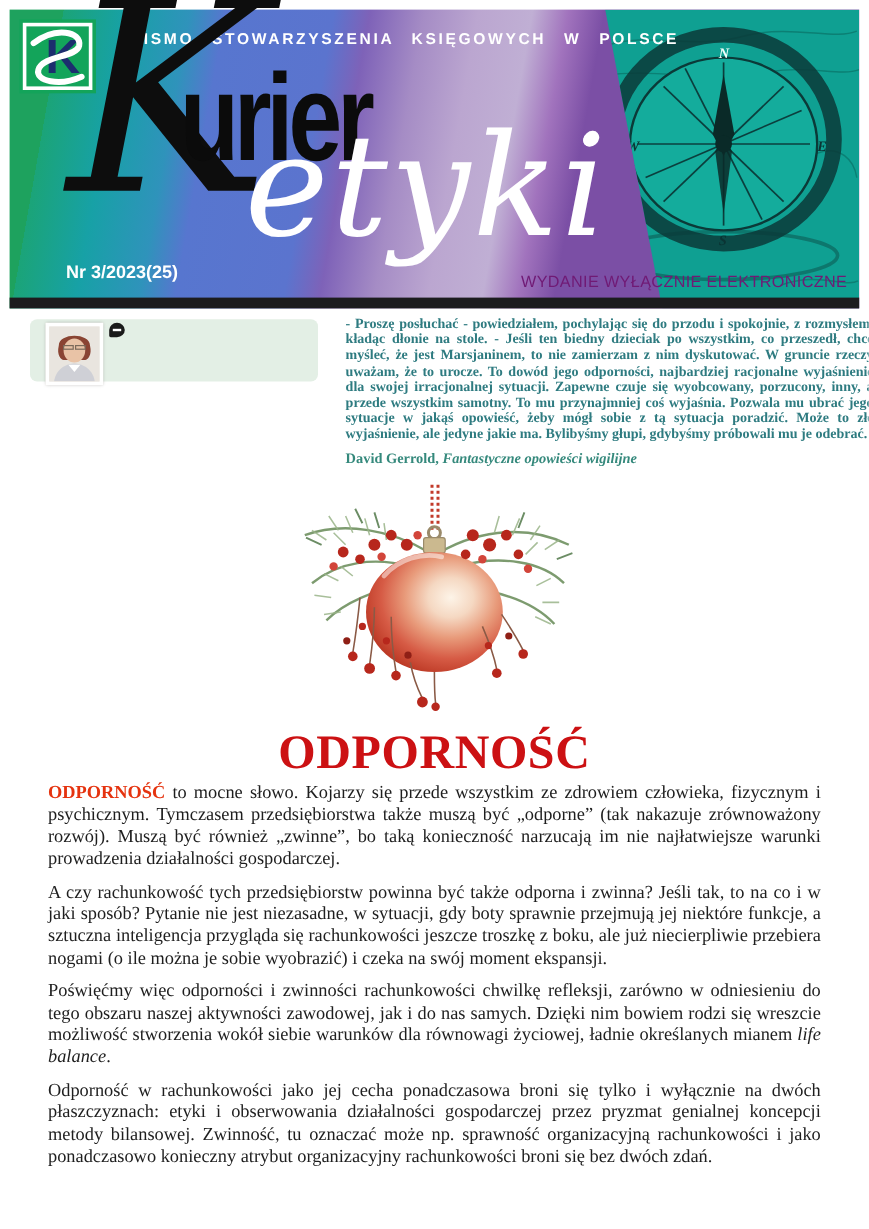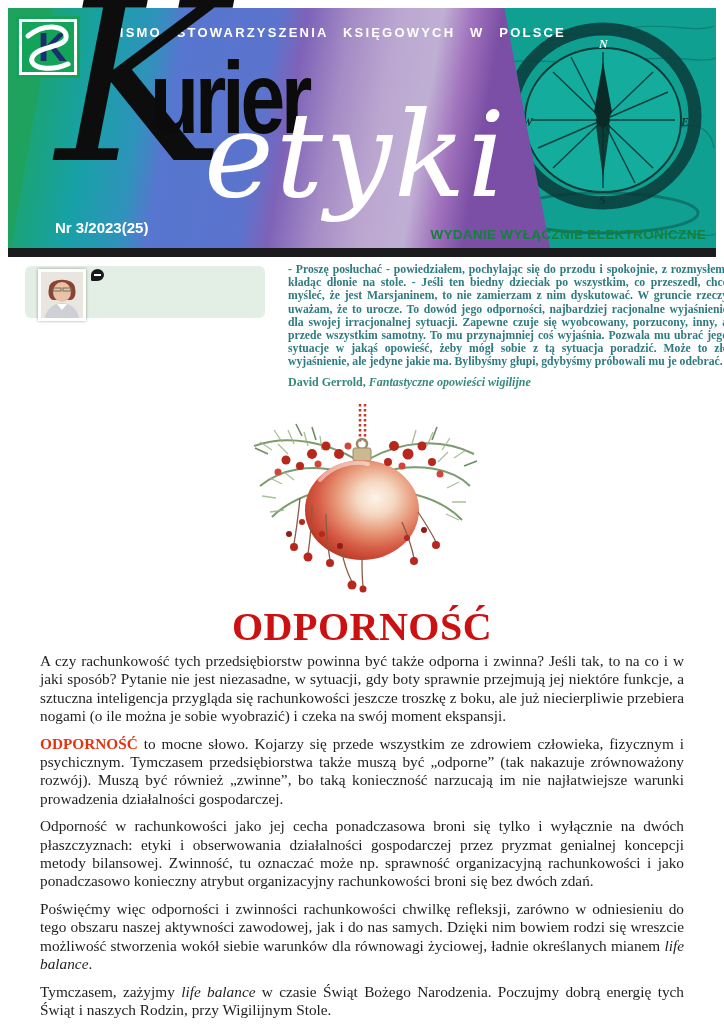--- a/index.html
+++ b/index.html
@@ -25,22 +25,22 @@
   .title-urier{position:absolute;left:142px;top:38px;z-index:7;color:#0b0b0b;
     font-family:"Liberation Sans",sans-serif;font-weight:900;font-size:98px;line-height:1;
     letter-spacing:-5px;transform:scaleX(.82) scaleY(1.05);transform-origin:left top;}
   .title-etyki{position:absolute;left:196px;top:88px;z-index:8;color:#ffffff;
     font-family:"DejaVu Serif",serif;font-style:italic;font-size:118px;line-height:1;
     letter-spacing:2px;}
   .white-dot{position:absolute;left:478px;top:104px;width:10px;height:10px;border-radius:50%;
     background:#fff;z-index:8;}
   .issue{position:absolute;left:47px;top:211px;z-index:8;color:#fff;
     font-family:Liberation Sans, sans-serif;font-weight:bold;font-size:15px;}
-  .edition{position:absolute;right:10px;top:219px;z-index:8;color:#15803d;
-    font-family:"Liberation Sans",sans-serif;font-weight:bold;font-size:13.5px;letter-spacing:.3px;}
+  .edition{position:absolute;right:10px;top:219px;z-index:8;color:#701a75;
+    font-family:"Liberation Sans",sans-serif;font-weight:normal;font-size:13.5px;letter-spacing:.3px;}
 
   
   .content-top{position:absolute;left:0;top:257px;width:724px;height:148px;}
   .author-card{position:absolute;left:25px;top:9px;width:240px;height:52px;
     background:#e3efe5;border-radius:6px;}
   .author-photo{position:absolute;left:13px;top:3px;width:42px;height:46px;
     border:3px solid #fff;box-shadow:0 0 3px rgba(0,0,0,.35);background:#e8e4de;overflow:hidden;}
   .bubble{position:absolute;left:66px;top:3px;width:13px;height:12px;background:#1a1a1a;
     border-radius:50% 50% 50% 10%;}
   .bubble::after{content:"";position:absolute;left:3px;top:5px;width:7px;height:2px;background:#fff;}
@@ -232,20 +232,19 @@
         <circle cx="47" cy="132" r="3"></circle>
           <circle cx="98" cy="144" r="3"></circle>
           <circle cx="182" cy="128" r="3"></circle>
       </g>
     </svg>
   </div>
 
   <h1 class="headline">ODPORNOŚĆ</h1>
 
   <div class="article">
+    <p><strong class="lead">ODPORNOŚĆ</strong><span> to mocne słowo. Kojarzy się przede wszystkim ze zdrowiem człowieka, fizycznym i psychicznym. Tymczasem przedsiębiorstwa także muszą być „odporne” (tak nakazuje zrównoważony rozwój). Muszą być również „zwinne”, bo taką konieczność narzucają im nie najłatwiejsze warunki prowadzenia działalności gospodarczej.</span></p>
     <p>A czy rachunkowość tych przedsiębiorstw powinna być także odporna i zwinna? Jeśli tak, to na co i w jaki sposób? Pytanie nie jest niezasadne, w sytuacji, gdy boty sprawnie przejmują jej niektóre funkcje, a sztuczna inteligencja przygląda się rachunkowości jeszcze troszkę z boku, ale już niecierpliwie przebiera nogami (o ile można je sobie wyobrazić) i czeka na swój moment ekspansji.</p>
-    <p><strong class="lead">ODPORNOŚĆ</strong><span> to mocne słowo. Kojarzy się przede wszystkim ze zdrowiem człowieka, fizycznym i psychicznym. Tymczasem przedsiębiorstwa także muszą być „odporne” (tak nakazuje zrównoważony rozwój). Muszą być również „zwinne”, bo taką konieczność narzucają im nie najłatwiejsze warunki prowadzenia działalności gospodarczej.</span></p>
+    <p><span>Poświęćmy więc odporności i zwinności rachunkowości chwilkę refleksji, zarówno w odniesieniu do tego obszaru naszej aktywności zawodowej, jak i do nas samych. Dzięki nim bowiem rodzi się wreszcie możliwość stworzenia wokół siebie warunków dla równowagi życiowej, ładnie określanych mianem </span><em>life balance</em><span>.</span></p>
     <p>Odporność w rachunkowości jako jej cecha ponadczasowa broni się tylko i wyłącznie na dwóch płaszczyznach:  etyki i obserwowania działalności gospodarczej przez pryzmat genialnej koncepcji metody bilansowej. Zwinność, tu oznaczać może np. sprawność organizacyjną rachunkowości i jako ponadczasowo konieczny  atrybut organizacyjny rachunkowości broni się bez dwóch zdań.</p>
-    <p><span>Poświęćmy więc odporności i zwinności rachunkowości chwilkę refleksji, zarówno w odniesieniu do tego obszaru naszej aktywności zawodowej, jak i do nas samych. Dzięki nim bowiem rodzi się wreszcie możliwość stworzenia wokół siebie warunków dla równowagi życiowej, ładnie określanych mianem </span><em>life balance</em><span>.</span></p>
-    <p><span>Tymczasem, zażyjmy </span><em>life balance</em><span> w czasie Świąt Bożego Narodzenia. Poczujmy dobrą energię tych Świąt i naszych Rodzin, przy Wigilijnym Stole.</span></p>
   </div>
 
 </div>
 
 </body></html>

